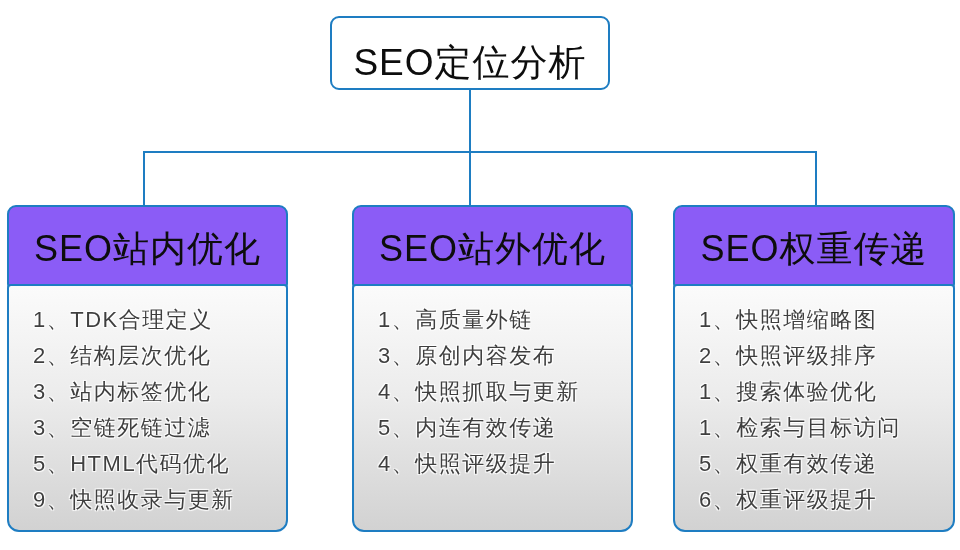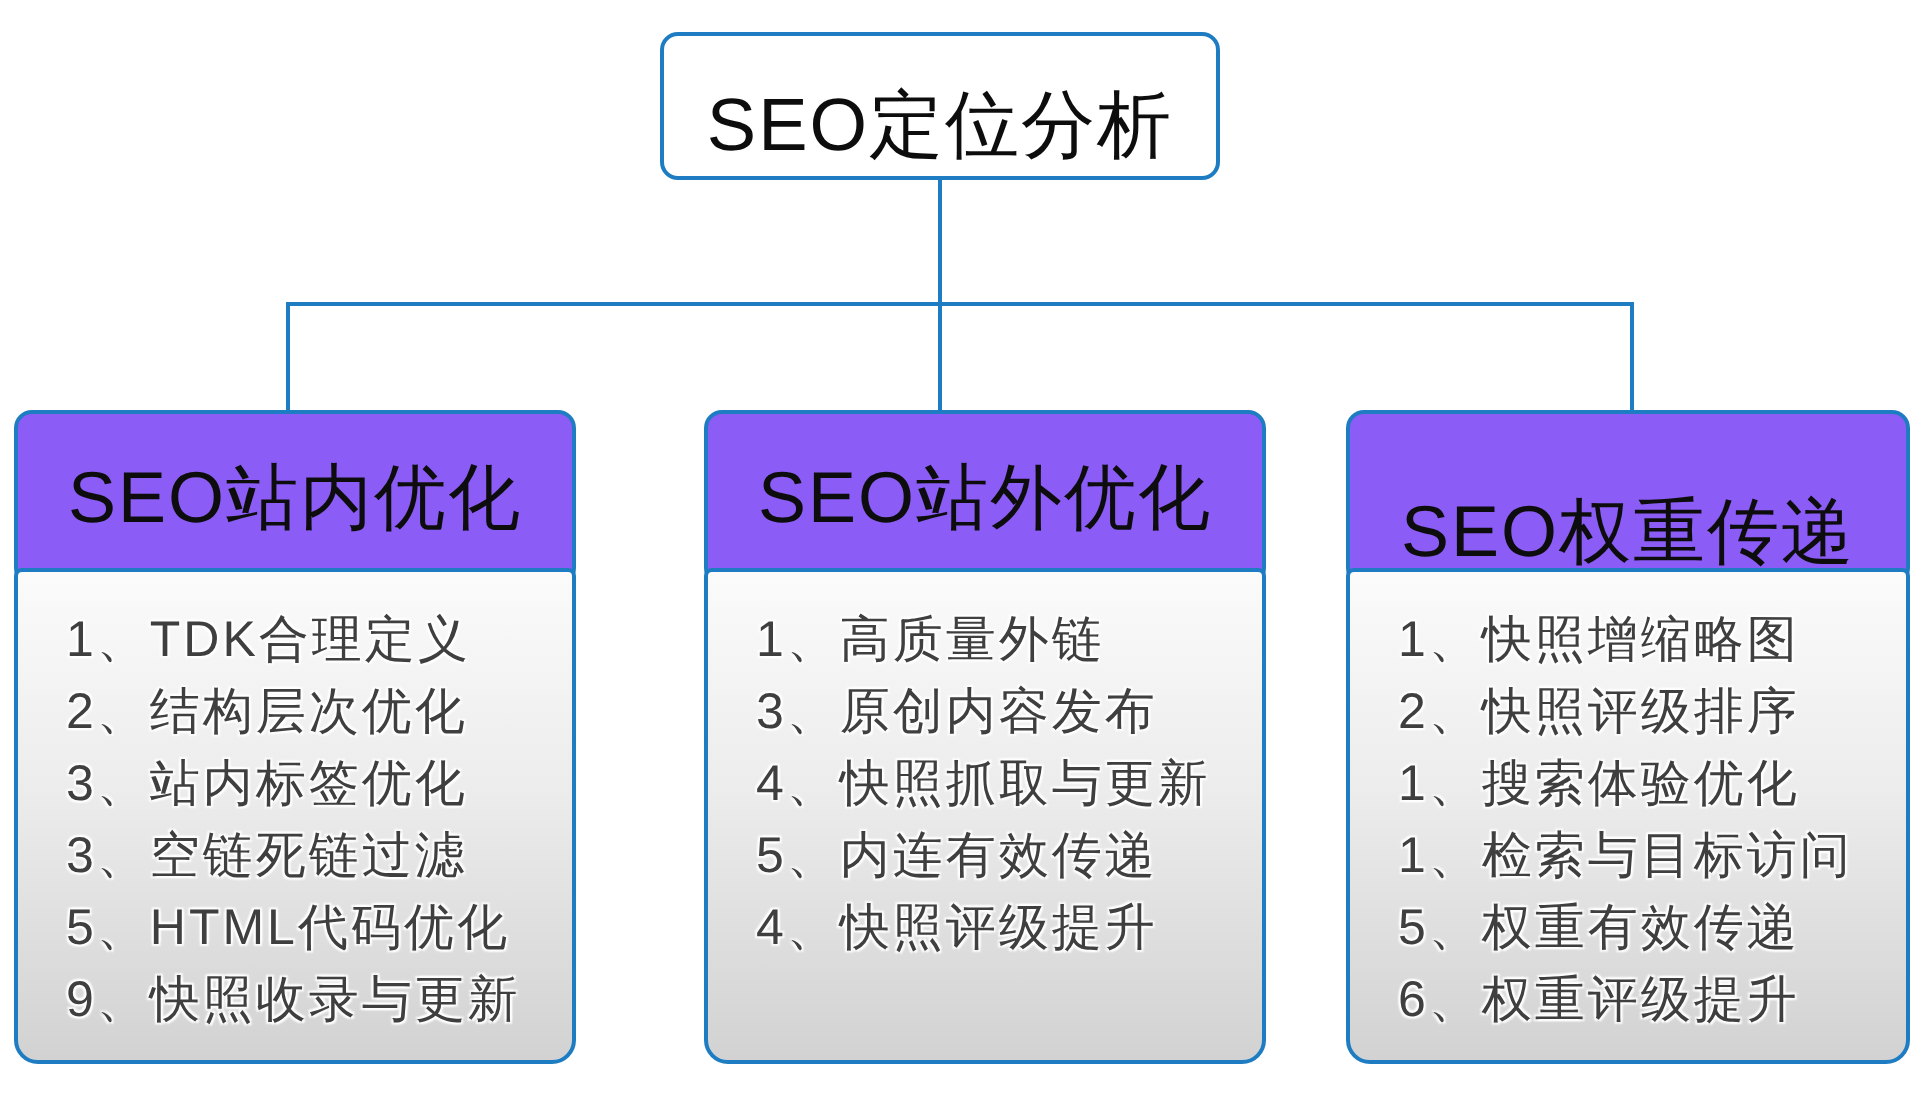--- a/index.html
+++ b/index.html
@@ -23,28 +23,28 @@
     display:flex;align-items:center;justify-content:center;
     font-size:36px;color:#0d0d0d;letter-spacing:1px;box-sizing:border-box;
   }
   .panel-list{
     position:absolute;top:284px;height:248px;
     background:linear-gradient(180deg,#fbfbfb 0%,#ececec 45%,#d2d2d2 100%);
     border:2px solid #1e7dc2;border-radius:4px 4px 12px 12px;
     box-sizing:border-box;padding:16px 10px 0 24px;
   }
   .list-item{
-    font-size:25px;line-height:36px;color:#3f3f3f;letter-spacing:1.5px;
+    font-size:22px;line-height:36px;color:#3f3f3f;letter-spacing:1.5px;
     white-space:nowrap;
     text-shadow:1px 1px 1px rgba(255,255,255,.95),-1px -1px 1px rgba(255,255,255,.95),
                 1px -1px 1px rgba(255,255,255,.95),-1px 1px 1px rgba(255,255,255,.95);
   }
   .col-left{left:7px;width:281px;}
   .col-mid{left:330px;width:281px;margin-left:22px;}
-  .col-right{left:673px;width:282px;align-items:flex-end;}
+  .col-right{left:673px;width:282px;}
 </style>
 </head>
 <body>
 
 <div class="line" style="left:469px;top:90px;width:2px;height:62px;"></div>
 <div class="line" style="left:143px;top:151px;width:674px;height:2px;"></div>
 <div class="line" style="left:143px;top:151px;width:2px;height:54px;"></div>
 <div class="line" style="left:469px;top:151px;width:2px;height:54px;"></div>
 <div class="line" style="left:815px;top:151px;width:2px;height:54px;"></div>
 

